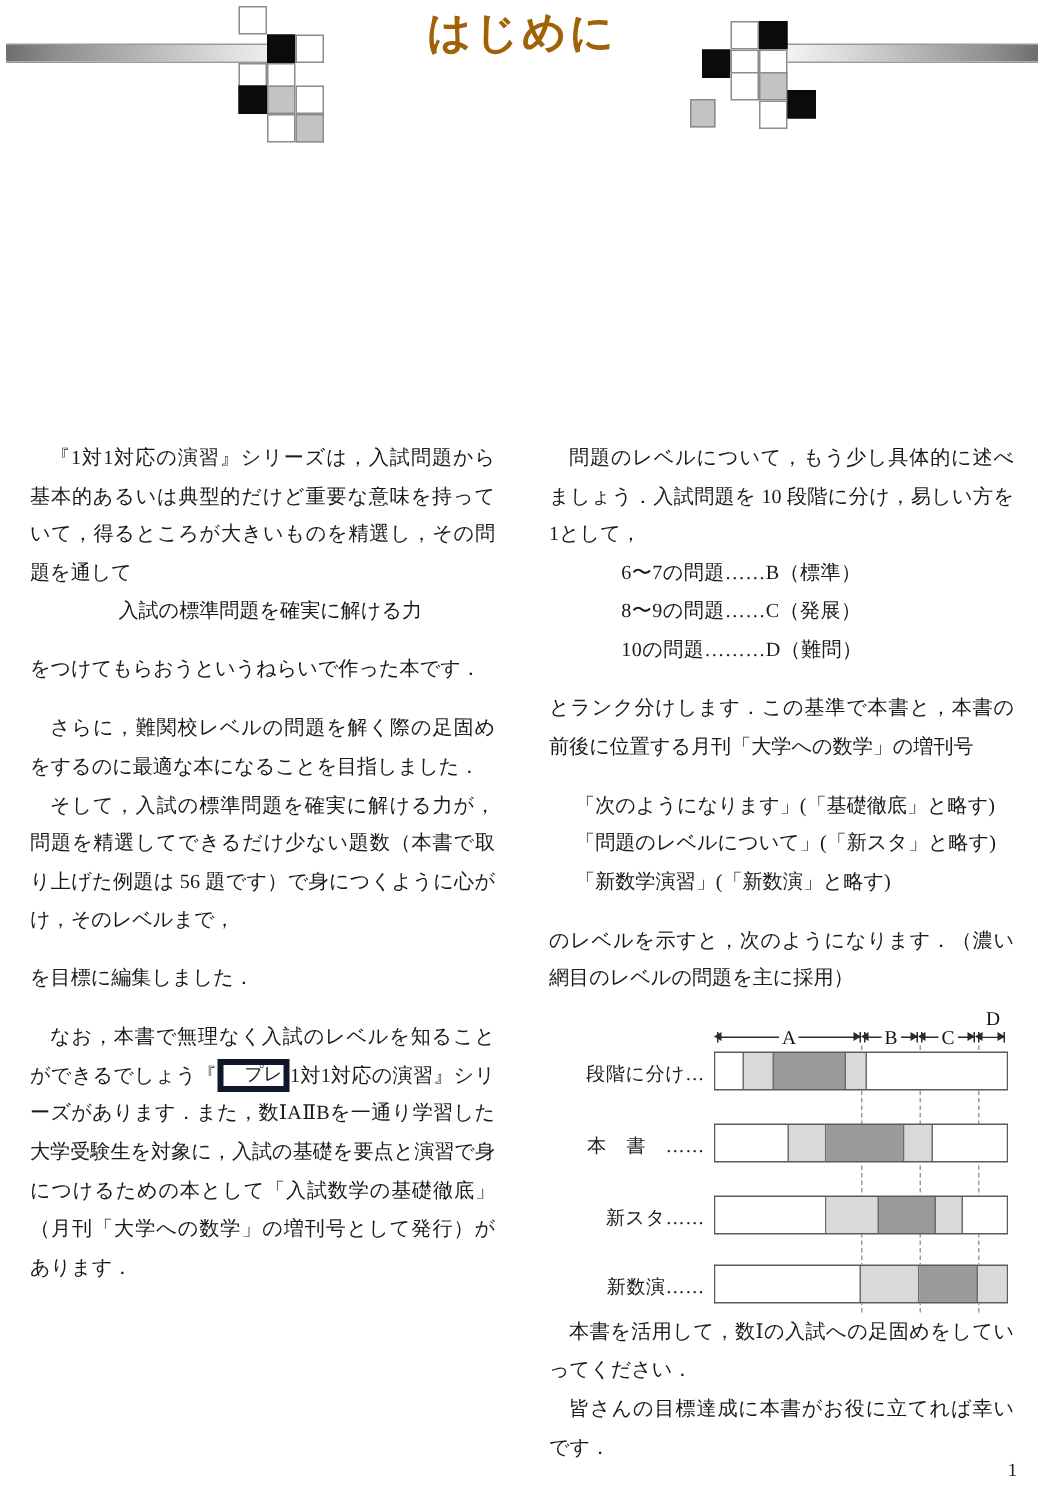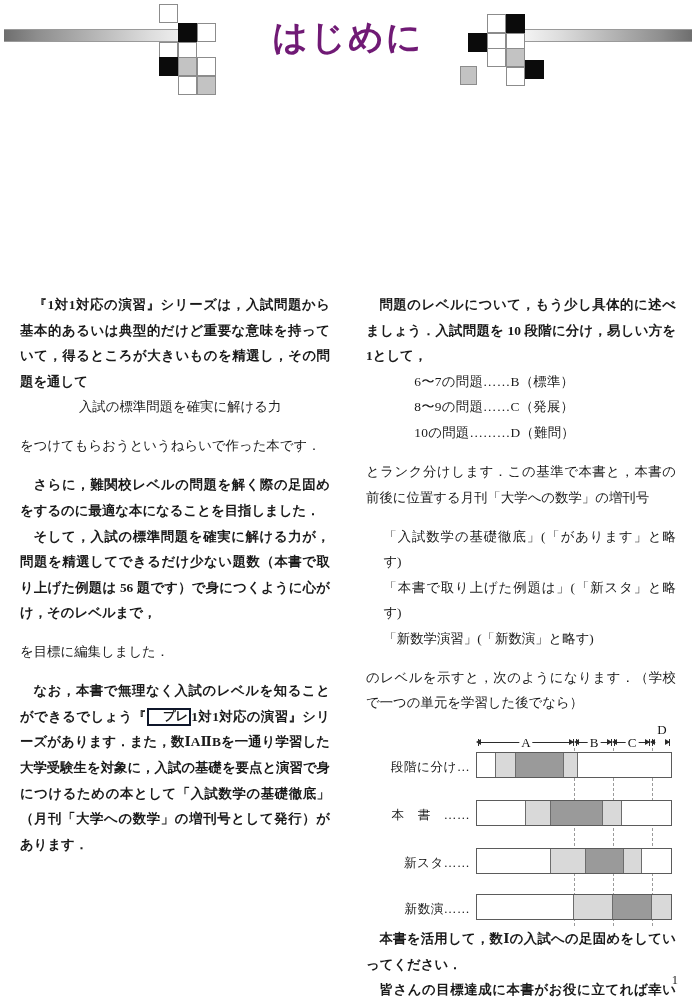--- a/index.html
+++ b/index.html
@@ -50,28 +50,28 @@
     box-sizing: border-box;
     border: 1px solid #8c8c8c;
   }
   .cell.white { background: #ffffff; }
   .cell.black { background: #0b0b0b; border-color: #0b0b0b; }
   .cell.gray  { background: #c3c3c3; }
 
   .title {
     position: absolute;
     left: 0;
-    top: 14px;
+    top: 2px;
     width: 696px;
     text-align: center;
     font-family: "DejaVu Sans", "Liberation Sans", sans-serif;
-    font-size: 35px;
+    font-size: 29px;
     font-weight: bold;
     letter-spacing: 2px;
-    color: #701a75;
+    color: #a16207;
   }
 
   
   .columns {
     position: absolute;
     left: 0;
     top: 292px;
     width: 696px;
   }
   .col {
@@ -82,42 +82,41 @@
     line-height: 25.6px;
     text-align: justify;
     text-justify: inter-ideograph;
   }
   .col-left  { left: 20px; }
   .col-right { left: 366px; }
 
   p.para {
     margin: 0;
     text-indent: 1em;
-    font-weight: bold;
   }
   p.noindent { text-indent: 0; }
   p.center-line {
     margin: 0;
     text-indent: 0;
     padding-left: 4.4em;
   }
   p.list-line {
     margin: 0;
     text-indent: 0;
     padding-left: 3.6em;
     letter-spacing: 0.02em;
   }
   p.quote-line {
     margin: 0;
     text-indent: 0;
     padding-left: 1.3em;
   }
   .boxed {
     display: inline-block;
-    border: 2px solid #0f172a;
+    border: 4px solid #0f172a;
     padding: 0 1px;
     line-height: 1.12;
     font-size: 12.4px;
     vertical-align: 1px;
   }
 
   
   .chart {
     position: relative;
     margin-top: 14px;
@@ -274,25 +273,25 @@
 
   <div class="col col-right">
     <p class="para">問題のレベルについて，もう少し具体的に述べましょう．入試問題を 10 段階に分け，易しい方を1として，</p>
 
     <p class="list-line">6〜7の問題……B（標準）</p>
     <p class="list-line">8〜9の問題……C（発展）</p>
     <p class="list-line">10の問題………D（難問）</p>
 
     <p class="noindent">とランク分けします．この基準で本書と，本書の前後に位置する月刊「大学への数学」の増刊号</p>
 
-    <p class="quote-line">「入試数学の基礎徹底」(「があります」と略す)</p>
-    <p class="quote-line">「本書で取り上げた例題は」(「新スタ」と略す)</p>
+    <p class="quote-line">「次のようになります」(「基礎徹底」と略す)</p>
+    <p class="quote-line">「問題のレベルについて」(「新スタ」と略す)</p>
     <p class="quote-line">「新数学演習」(「新数演」と略す)</p>
 
-    <p class="noindent">のレベルを示すと，次のようになります．（学校で一つの単元を学習した後でなら）</p>
+    <p class="noindent">のレベルを示すと，次のようになります．（濃い網目のレベルの問題を主に採用）</p>
 
     <div class="chart">
 
       <div class="chart-axis">
 
         <div class="arrow-l" style="left:0px;"></div>
         <div class="axis-seg" style="left:2px;width:96px;"></div>
         <div class="axis-label" style="left:50px;">A</div>
         <div class="arrow-r" style="left:93px;"></div>
 

